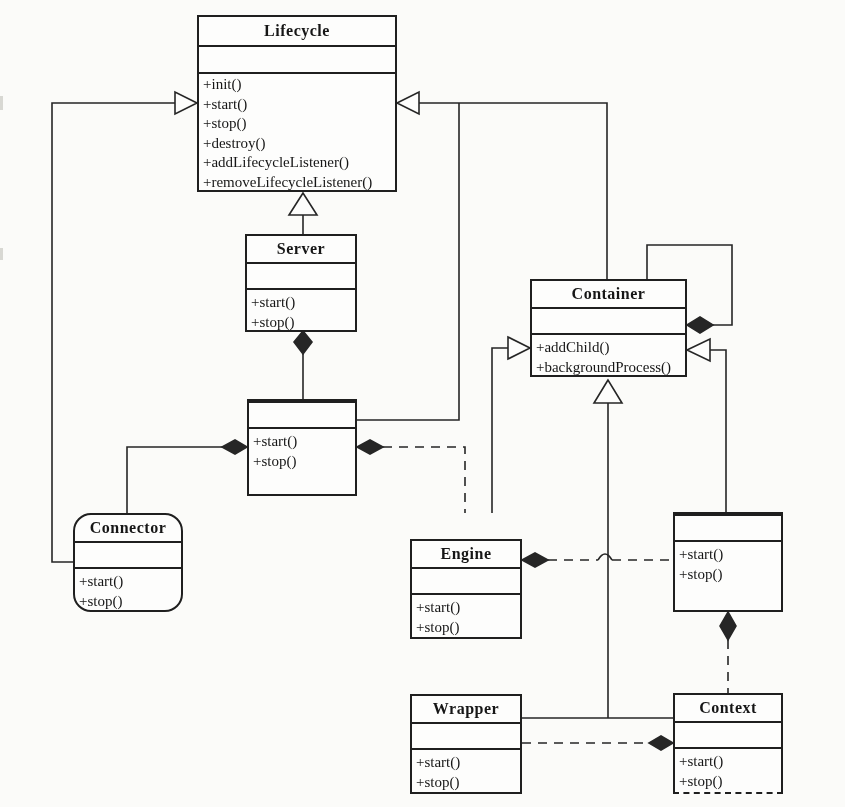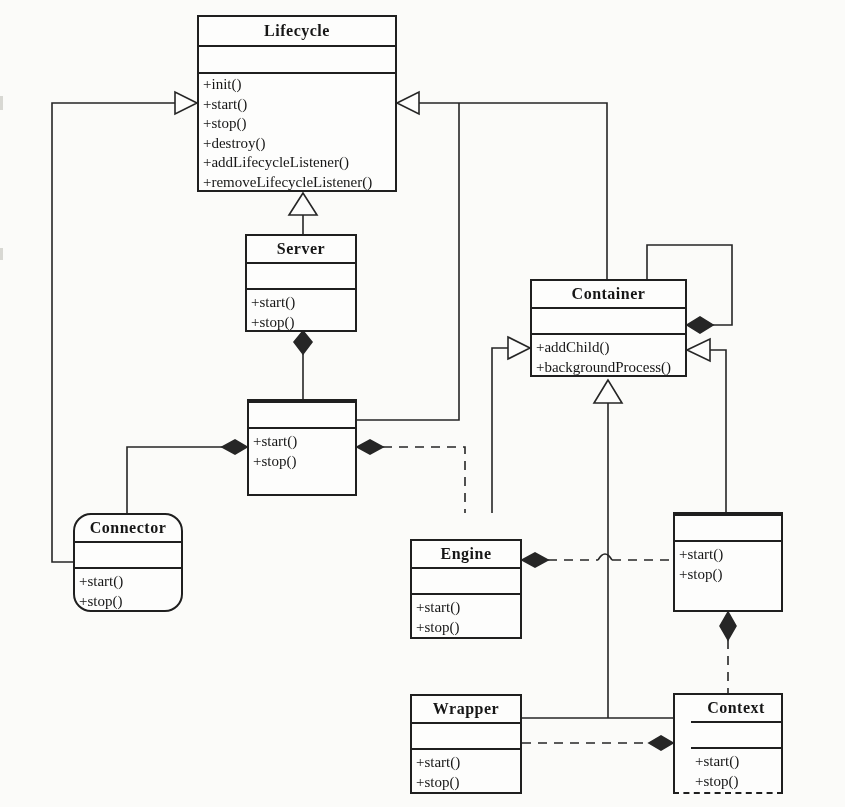--- a/index.html
+++ b/index.html
@@ -25,21 +25,21 @@
     border-top:2px solid #1f1f1f;flex:1 1 auto;
     font-size:15px;padding:2px 3px 0 4px;line-height:20px;
     white-space:nowrap;overflow:hidden;
   }
   .uml-methods.dense{line-height:19.5px;padding-top:1px;}
   
   .big .uml-title{height:28px;}
   .big .uml-attrs{height:25px;}
   .small .uml-title{height:26px;}
   .small .uml-attrs{height:24px;}
-  .dashed-bottom{border-bottom:2px dashed #1f1f1f;padding-left:16px;}
+  .dashed-bottom{border-bottom:2px dashed #1f1f1f;}
   #wires{position:absolute;left:0;top:0;width:845px;height:807px;}
   .watermark{
     position:absolute;top:777px;right:3px;
     font-family:"Liberation Sans","DejaVu Sans",sans-serif;
     font-size:15.5px;color:rgba(201,188,188,0.85);letter-spacing:.3px;
     pointer-events:none;
   }
   .edge-mark{position:absolute;background:#d8d8d3;}
 </style>
 </head>

